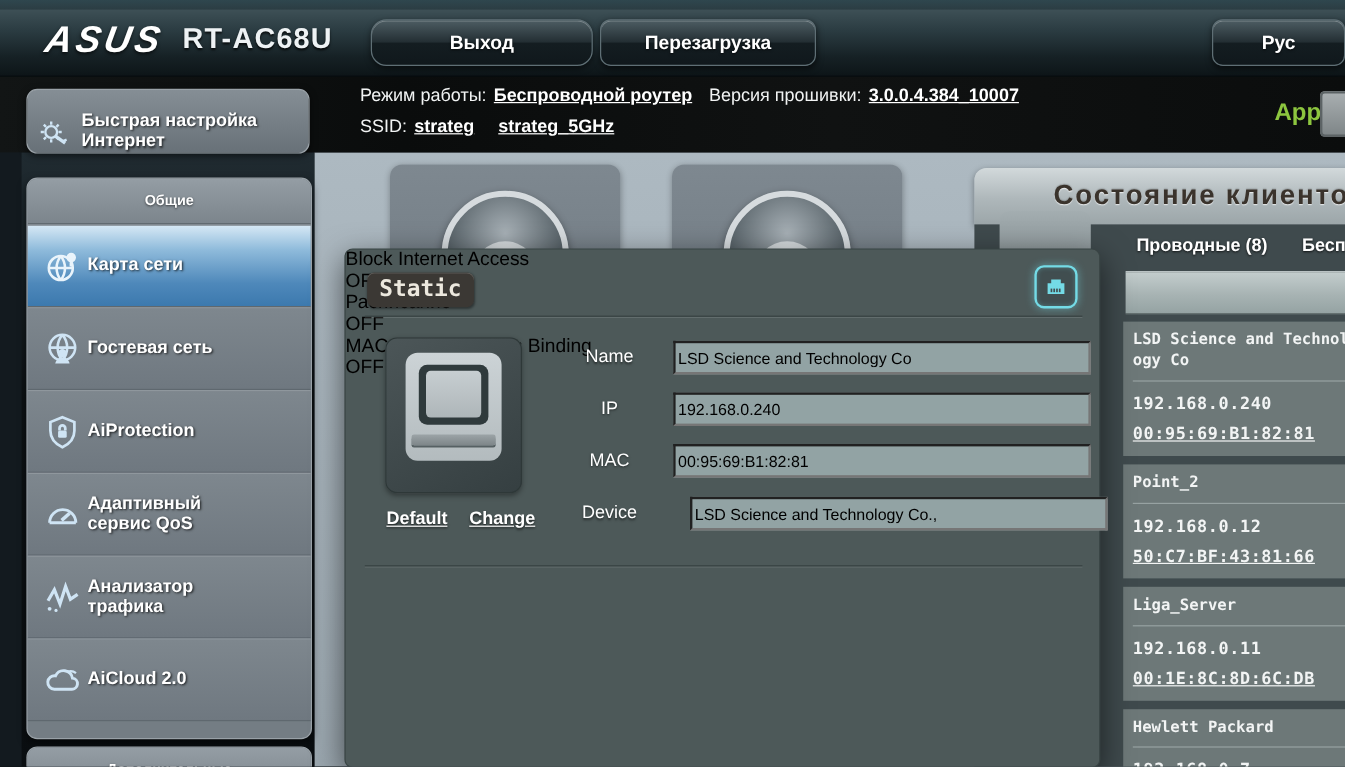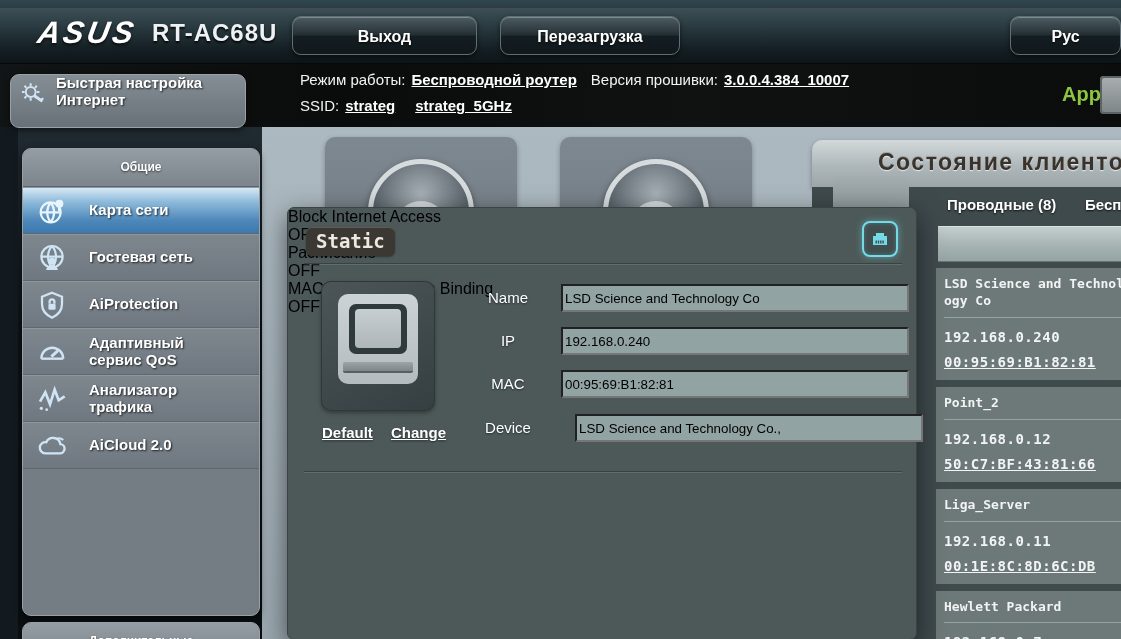--- a/index.html
+++ b/index.html
@@ -17,54 +17,54 @@
          font-style:italic;letter-spacing:3px;transform:skewX(-10deg);
          text-shadow:0 2px 3px rgba(0,0,0,.65);z-index:2;}
   .model{position:absolute;left:152px;top:19px;font-size:24px;font-weight:bold;color:#eef2f4;
          letter-spacing:1px;text-shadow:0 2px 2px rgba(0,0,0,.8);z-index:2;}
   .top-btn{position:absolute;top:16px;height:39px;border-radius:9px;z-index:2;cursor:pointer;
          background:linear-gradient(180deg,#4d5d63 0%,#242f34 48%,#141d21 52%,#10181c 100%);
          border:1px solid #5f6f75;color:#fff;font-weight:bold;font-size:16px;
          text-align:center;line-height:39px;box-sizing:border-box;
          box-shadow:inset 0 1px 0 rgba(255,255,255,.28),0 2px 5px rgba(0,0,0,.55);
          text-shadow:0 1px 2px rgba(0,0,0,.7);}
-  .btn-logout{left:292px;width:185px;}
+  .btn-logout{left:309px;width:185px;border-radius:13px;}
   .btn-reboot{left:500px;width:180px;}
   .btn-lang{left:1010px;width:111px;}
 
   
   .infobar{position:absolute;left:0;top:64px;width:1121px;height:63px;z-index:1;
            background:linear-gradient(90deg,#121515 0%,#0a0c0c 30%,#101212 62%,#0b0d0d 100%);}
   .info-line{position:absolute;left:300px;color:#f1f3f3;font-size:15px;white-space:nowrap;}
   .line1{top:7px;} .line2{top:33px;}
   .info-link{font-weight:bold;text-decoration:underline;color:#fff;cursor:pointer;margin:0 14px 0 6px;}
   .app-label{position:absolute;left:1062px;top:19px;color:#8dc63f;font-weight:bold;font-size:20px;}
   .app-icon{position:absolute;left:1100px;top:12px;width:30px;height:38px;border-radius:4px;
             background:linear-gradient(180deg,#aab0b2,#7d8486);box-shadow:inset 0 0 0 2px #5c6365;}
 
   
   .main-bg{position:absolute;left:262px;top:127px;width:859px;height:512px;z-index:0;
            background:linear-gradient(180deg,#adb9c1 0%,#a2aeb6 60%,#9aa6ae 100%);}
   .sidebar-col{position:absolute;left:18px;top:127px;width:244px;height:512px;z-index:0;
            background:linear-gradient(180deg,#202b31,#0d1215 40%,#0a0e11);}
 
   
-  .quick-box{position:absolute;left:10px;top:74px;width:236px;height:54px;z-index:6;
+  .quick-box{position:absolute;left:22px;top:74px;width:236px;height:54px;z-index:6;
            border-radius:9px;background:linear-gradient(180deg,#858e95,#687178);
            border:1px solid #9aa2a8;box-shadow:0 2px 6px rgba(0,0,0,.55);
-           display:flex;align-items:flex-start;gap:9px;padding:0 8px;box-sizing:border-box;cursor:pointer;}
+           display:flex;align-items:flex-end;gap:9px;padding:0 8px;box-sizing:border-box;cursor:pointer;}
   .side-label{color:#fff;font-weight:bold;font-size:15px;line-height:1.12;
            text-shadow:1px 1px 2px rgba(0,0,0,.75);}
   .general-box{position:absolute;left:22px;top:148px;width:236px;height:466px;z-index:6;
            border-radius:9px;background:#747d84;border:1px solid #99a1a7;
            box-shadow:0 3px 7px rgba(0,0,0,.55);overflow:hidden;}
   .group-header{height:37px;line-height:37px;text-align:center;color:#fff;font-weight:bold;
            font-size:12px;background:linear-gradient(180deg,#949da4,#7c858c);
            border-bottom:1px solid #5c656c;text-shadow:0 1px 2px rgba(0,0,0,.6);}
-  .side-item{display:flex;align-items:center;gap:21px;height:47px;padding:0 8px 0 13px;
+  .side-item{display:flex;align-items:center;gap:5px;height:69px;padding:0 8px 0 13px;
            border-top:1px solid #8f979d;border-bottom:1px solid #5f686f;cursor:pointer;
            background:linear-gradient(180deg,#7e878e,#6f7880);box-sizing:border-box;}
   .side-item .side-label{max-width:150px;}
   .side-item.selected{background:linear-gradient(180deg,#d6e8f5 0%,#8fbbdb 30%,#4e88ba 72%,#3c79ae 100%);}
   .advanced-box{position:absolute;left:22px;top:622px;width:236px;height:46px;z-index:6;
            border-radius:9px;background:#747d84;border:1px solid #99a1a7;overflow:hidden;}
 
   
   .net-card{position:absolute;top:137px;width:192px;height:150px;z-index:2;border-radius:10px;
            background:linear-gradient(180deg,#7e8890,#6f7981);box-shadow:0 2px 5px rgba(0,0,0,.3);}

